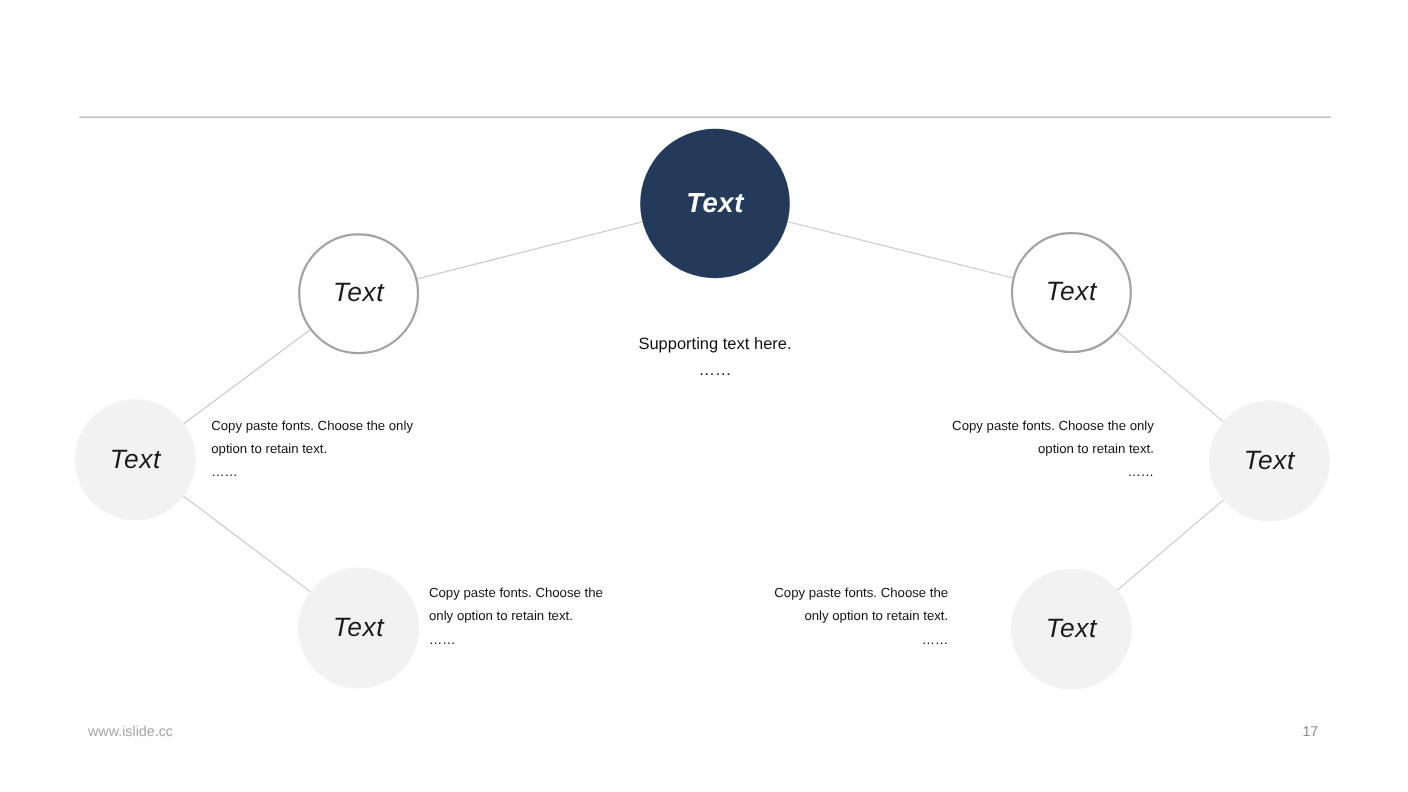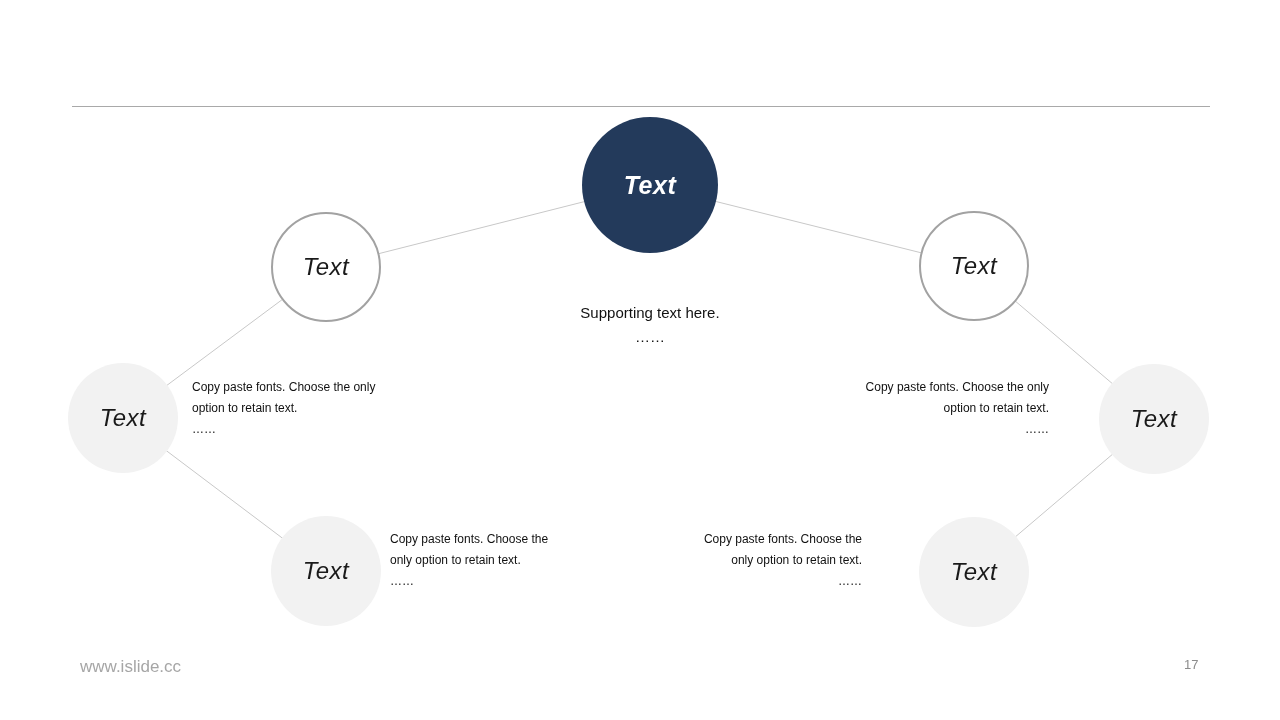--- a/index.html
+++ b/index.html
@@ -103,21 +103,21 @@
 
   .pos-note-left-mid     { left: 192px;  top: 377px; }
   .pos-note-left-bottom  { left: 390px;  top: 529px; }
   .pos-note-right-mid    { right: 193px; top: 377px; }
   .pos-note-right-bottom { right: 380px; top: 529px; }
 
   .footer-url {
     position: absolute;
     left: 80px;
     top: 657px;
-    font-size: 17px;
+    font-size: 13px;
     color: #a6a6a6;
     text-decoration: none;
   }
 
   .page-number {
     position: absolute;
     left: 1184px;
     top: 657px;
     font-size: 13px;
     color: #8c8c8c;

